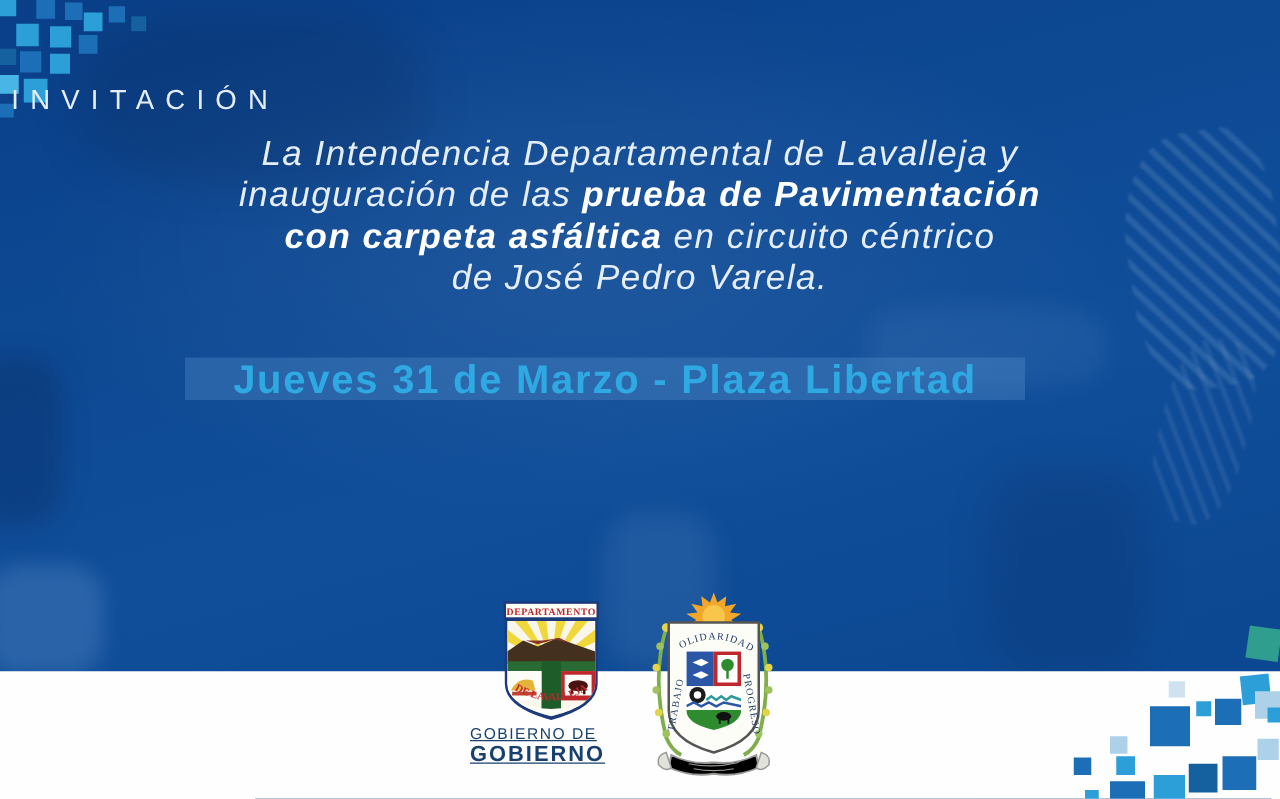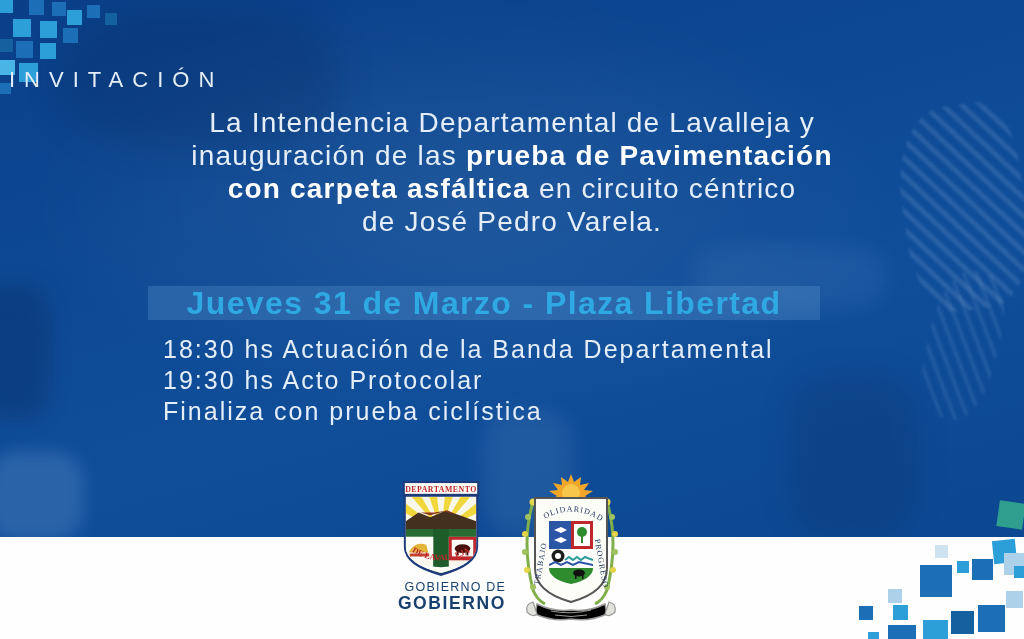--- a/index.html
+++ b/index.html
@@ -22,38 +22,38 @@
   .stripes2{position:absolute;left:928px;top:270px;width:70px;height:150px;transform:rotate(14deg);
     background:repeating-linear-gradient(55deg,rgba(188,214,242,.10) 0 4px,transparent 4px 12px);
     border-radius:40%;filter:blur(1px);pointer-events:none;}
   .white-band{position:absolute;left:0;top:537px;width:1024px;height:102px;background:#fefefe;}
   .title{
     position:absolute;top:52px;left:0;width:1024px;
     font-size:22px;font-weight:400;letter-spacing:9px;color:var(--text-light,#e8f1fa);text-indent:9px;
   }
   .invite{
     position:absolute;top:106px;left:152px;width:720px;text-align:center;
-    font-size:28px;line-height:33px;letter-spacing:1.2px;color:var(--text-light,#e5eef8);
+    font-size:28px;line-height:33px;letter-spacing:1.2px;color:var(--text-light,#e5eef8);font-style:italic;
   }
   .invite .bold{font-weight:700;color:#ffffff;}
   .event-band{
     position:absolute;left:148px;top:286px;width:672px;height:34px;
     background:rgba(128,182,232,0.22);
     display:flex;align-items:center;justify-content:center;
   }
   .event-band span{font-size:32px;font-weight:700;letter-spacing:1.4px;color:var(--accent,#2fa9e1);}
   .schedule{
     position:absolute;left:163px;top:334px;
     font-size:25px;line-height:31px;letter-spacing:2px;color:var(--text-light,#dce8f4);
   }
   .mosaic{position:absolute;inset:0;pointer-events:none;}
   .sq{position:absolute;}
   .logo-left{position:absolute;left:397px;top:480px;width:88px;height:100px;}
   .logo-left-caption{
-    position:absolute;left:376px;top:581px;width:130px;text-align:right;color:#17406e;
+    position:absolute;left:376px;top:581px;width:130px;text-align:left;color:#17406e;text-decoration:underline;
   }
   .logo-left-caption .cap1{font-size:12.5px;letter-spacing:1.2px;line-height:13px;}
   .logo-left-caption .cap2{font-size:17.5px;font-weight:700;letter-spacing:1.6px;line-height:19px;}
   .logo-right{position:absolute;left:503px;top:472px;width:134px;height:156px;}
 </style>
 </head>
 <body>
 
 <div class="flyer" style="--accent: #2fa9e1; --text-light: #e5eef8;">
 
@@ -112,25 +112,20 @@
       <div><span>La Intendencia Departamental de Lavalleja y</span></div>
       <div><span>inauguración de las </span><span class="bold">prueba de Pavimentación</span></div>
       <div><span class="bold">con carpeta asfáltica</span><span> en circuito céntrico</span></div>
       <div><span>de José Pedro Varela.</span></div>
     </div>
 
   <div class="event-band">
     <span>Jueves 31 de Marzo - Plaza Libertad</span>
   </div>
 
-  <div class="schedule" id="schedule">
-      <div>18:30 hs Actuación de la Banda Departamental</div>
-      <div>19:30 hs Acto Protocolar</div>
-      <div>Finaliza con prueba ciclística</div>
-    </div>
 
   <svg class="logo-left" viewBox="0 0 90 102">
     <defs>
       <clipPath id="shieldClip">
           <path d="M9,17 L81,17 L81,68 Q81,86 45,95 Q9,86 9,68 Z"></path>
         </clipPath>
       <path id="arcLav" d="M13,72 Q45,92 77,72"></path>
     </defs>
     <path d="M7,15 L83,15 L83,68 Q83,88 45,98 Q7,88 7,68 Z" fill="#1d3a7a"></path>
     <path d="M9,17 L81,17 L81,68 Q81,86 45,95 Q9,86 9,68 Z" fill="#f9f6ec"></path>

